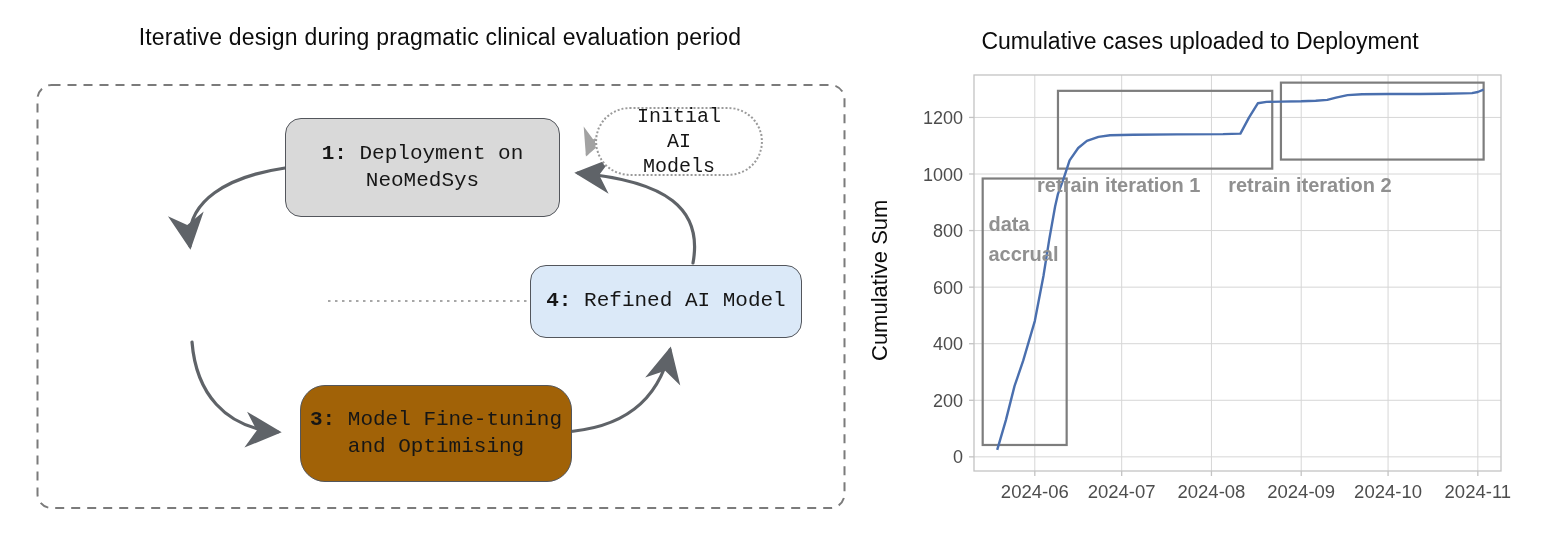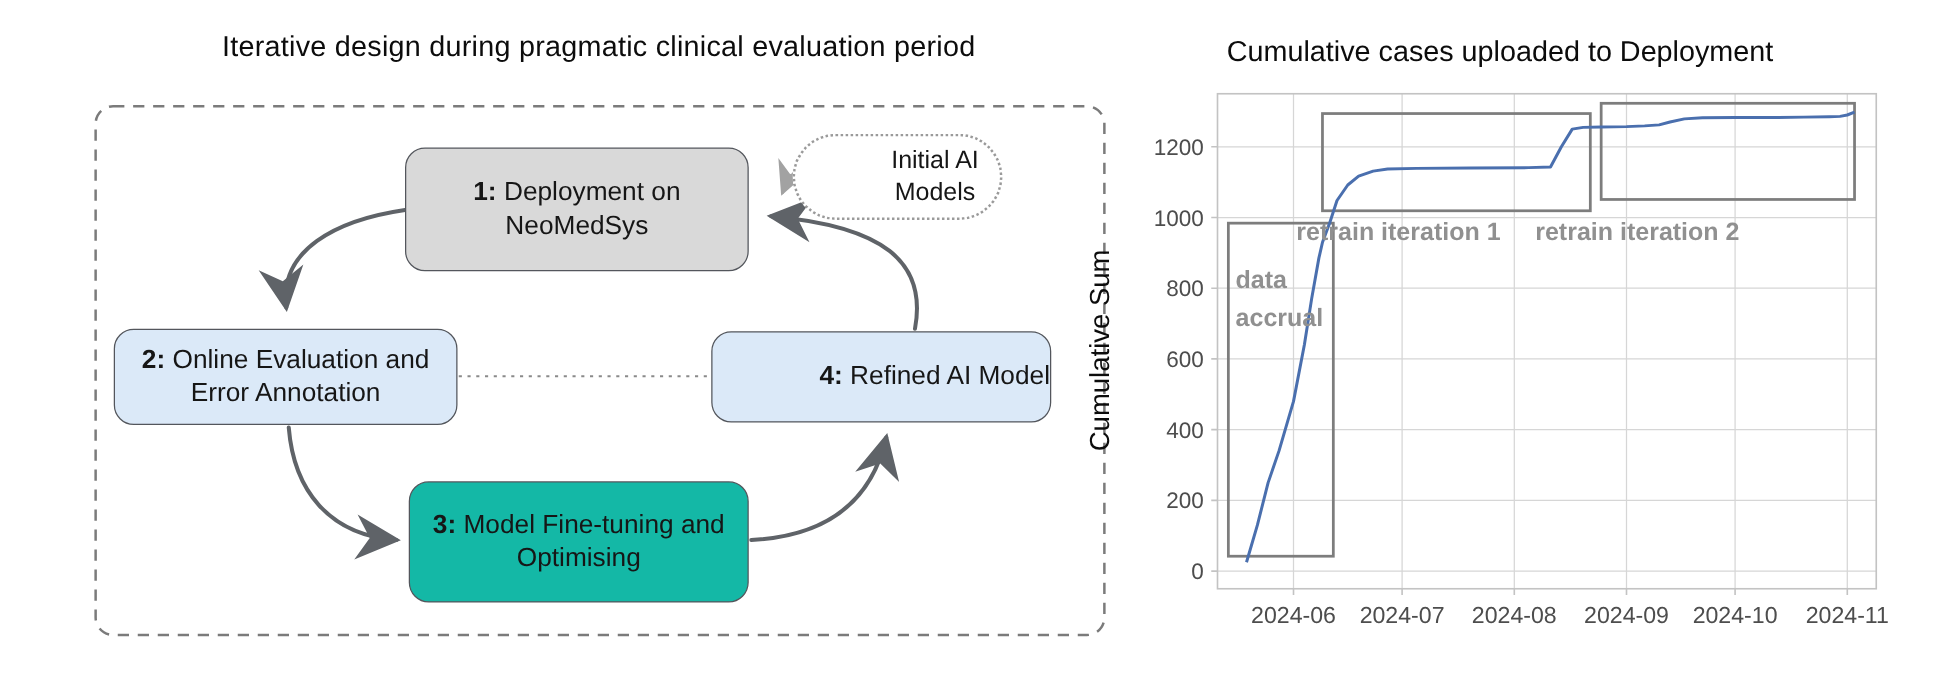--- a/index.html
+++ b/index.html
@@ -7,23 +7,23 @@
     position:relative;width:1566px;height:554px;background:#ffffff;overflow:hidden;
     font-family:"Liberation Sans","DejaVu Sans",sans-serif;color:#111;
   }
   .abs{position:absolute;}
   
   .diagram-title{
     left:60px;top:24px;width:760px;text-align:center;
     font-size:23px;color:#0c0c0c;letter-spacing:.2px;
   }
   .node{
-    display:flex;align-items:center;justify-content:flex-end;text-align:center;
+    display:flex;align-items:center;justify-content:center;text-align:center;
     border:1.6px solid var(--node-border,#53565c);border-radius:16px;
-    font-size:21px;line-height:1.26;color:#161616;box-sizing:border-box;
+    font-size:21px;line-height:1.26;color:#161616;box-sizing:border-box;font-family:Liberation Mono, monospace;
   }
   .node-text b{font-weight:700;}
   .node-ellipse{border:2px dotted #9a9a9a;border-radius:36px;font-size:20px;}
   .node-ellipse .node-text{width:104px;}
   .arrow{stroke:var(--arrow,#5f6368);stroke-width:3.2;fill:none;stroke-linecap:round;}
   .arrow-light{stroke:var(--arrow-light,#a2a2a2);stroke-width:2.6;fill:none;stroke-linecap:round;}
   
   .chart-title{
     left:930px;top:28px;width:540px;text-align:center;
     font-size:23px;color:#0c0c0c;
@@ -38,21 +38,21 @@
     left:1090px;top:512px;width:300px;text-align:center;
     font-size:22px;color:#0c0c0c;
   }
   svg text{font-family:"Liberation Sans","DejaVu Sans",sans-serif;}
 </style>
 </head>
 <body>
 
 <div class="canvas">
 
-  <section class="abs" style="left:0;top:0;width:860px;height:421px;margin-left:39px;">
+  <section class="abs" style="left:0;top:0;width:860px;height:421px;">
 
     <div class="abs diagram-title">Iterative design during pragmatic clinical evaluation period</div>
 
     <svg class="abs" style="left:0;top:0;" width="860" height="554" viewBox="0 0 860 554">
       <defs>
         <marker id="head-dark" viewBox="0 0 9 9" markerWidth="13" markerHeight="13" refX="7.6" refY="4.5" orient="auto">
           <path d="M 0.6 0.6 L 8.4 4.5 L 0.6 8.4 L 3.0 4.5 Z" fill="var(--arrow,#5f6368)"></path>
         </marker>
         <marker id="head-light" viewBox="0 0 9 9" markerWidth="12" markerHeight="12" refX="7.6" refY="4.5" orient="auto">
           <path d="M 0.6 0.6 L 8.4 4.5 L 0.6 8.4 L 3.0 4.5 Z" fill="var(--arrow-light,#a2a2a2)"></path>
@@ -71,29 +71,26 @@
     </svg>
 
     <div class="abs node" style="left: 285px; top: 118px; width: 275px; height: 99px; background: rgb(217, 217, 217);">
       <div class="node-text"><b>1:</b> <span>Deployment on NeoMedSys</span></div>
     </div>
 
     <div class="abs node node-ellipse" style="left: 595px; top: 107px; width: 168px; height: 69px; background: rgb(255, 255, 255);">
       <div class="node-text"><span>Initial AI Models</span></div>
     </div>
 
-    <div class="abs node" style="left: 52px; top: 263px; width: 275px; height: 77px; background: rgb(219, 233, 248);">
-      <div class="node-text"><b>2:</b> <span>Online Evaluation and Error Annotation</span></div>
-    </div>
 
     <div class="abs node" style="left: 530px; top: 265px; width: 272px; height: 73px; background: rgb(219, 233, 248);">
       <div class="node-text"><b>4:</b> <span>Refined AI Model</span></div>
     </div>
 
-    <div class="abs node" style="left: 288px; top: 385px; width: 272px; height: 97px; background: #14b8a6;">
+    <div class="abs node" style="left: 300px; top: 385px; width: 272px; height: 97px; background: #a16207; border-radius: 25px;">
       <div class="node-text"><b>3:</b> <span>Model Fine-tuning and Optimising</span></div>
     </div>
   </section>
 
   <section class="abs" style="left:850px;top:0;width:716px;height:554px;">
 
     <div class="abs chart-title" style="left:80px;top:28px;width:540px;">Cumulative cases uploaded to Deployment</div>
 
     <div class="abs y-axis-label" style="left:12px;top:160px;">Cumulative Sum</div>
 

